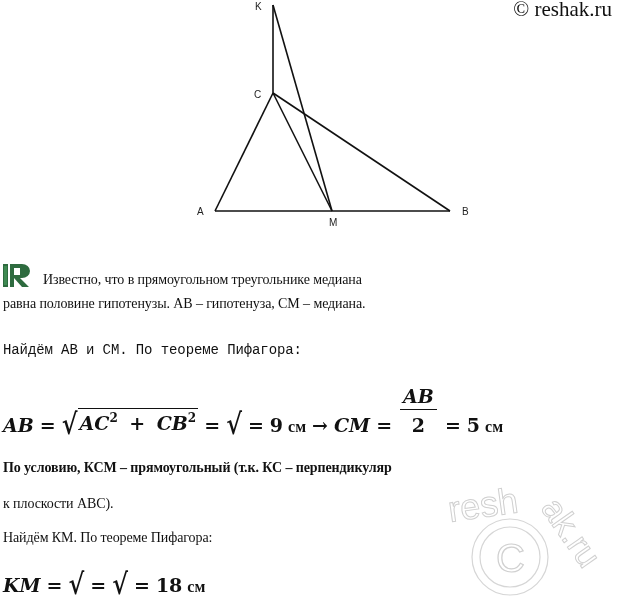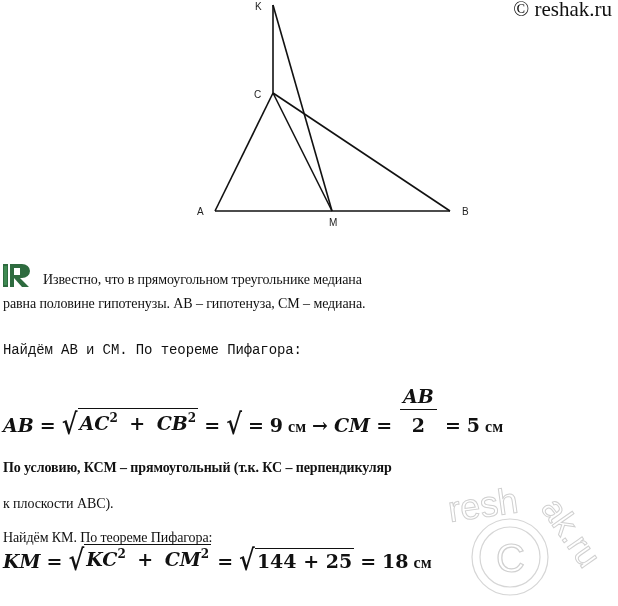--- a/index.html
+++ b/index.html
@@ -95,32 +95,26 @@
   <span class="op">=</span>
   <span class="n">5</span>
   <span class="cm">см</span>
 </div>
 
 <div class="para" style="top:454px;font-weight:bold;">По условию, КСМ – прямоугольный (т.к. КС – перпендикуляр</div>
 <div class="para" style="top:482px;margin-top:8px;">к плоскости АВС).</div>
 
 <div class="para" style="top:524px;">Найдём КМ. По теореме Пифагора:</div>
 
-<div class="math" style="top:544px;">
+<div class="math" style="top:572px;">
   <i>KM</i>
   <span class="op">=</span>
   <span class="sqrt">
     <span class="rad">√</span>
-    <span class="body">
-      <i>KC</i><sup>2</sup>
-      <span class="op">+</span>
-      <i>CM</i><sup>2</sup>
-    </span>
   </span>
   <span class="op">=</span>
   <span class="sqrt">
     <span class="rad">√</span>
-    <span class="body n">144 + 25</span>
   </span>
   <span class="op">=</span>
   <span class="n">18</span>
   <span class="cm">см</span>
 </div>
 
 </body></html>

